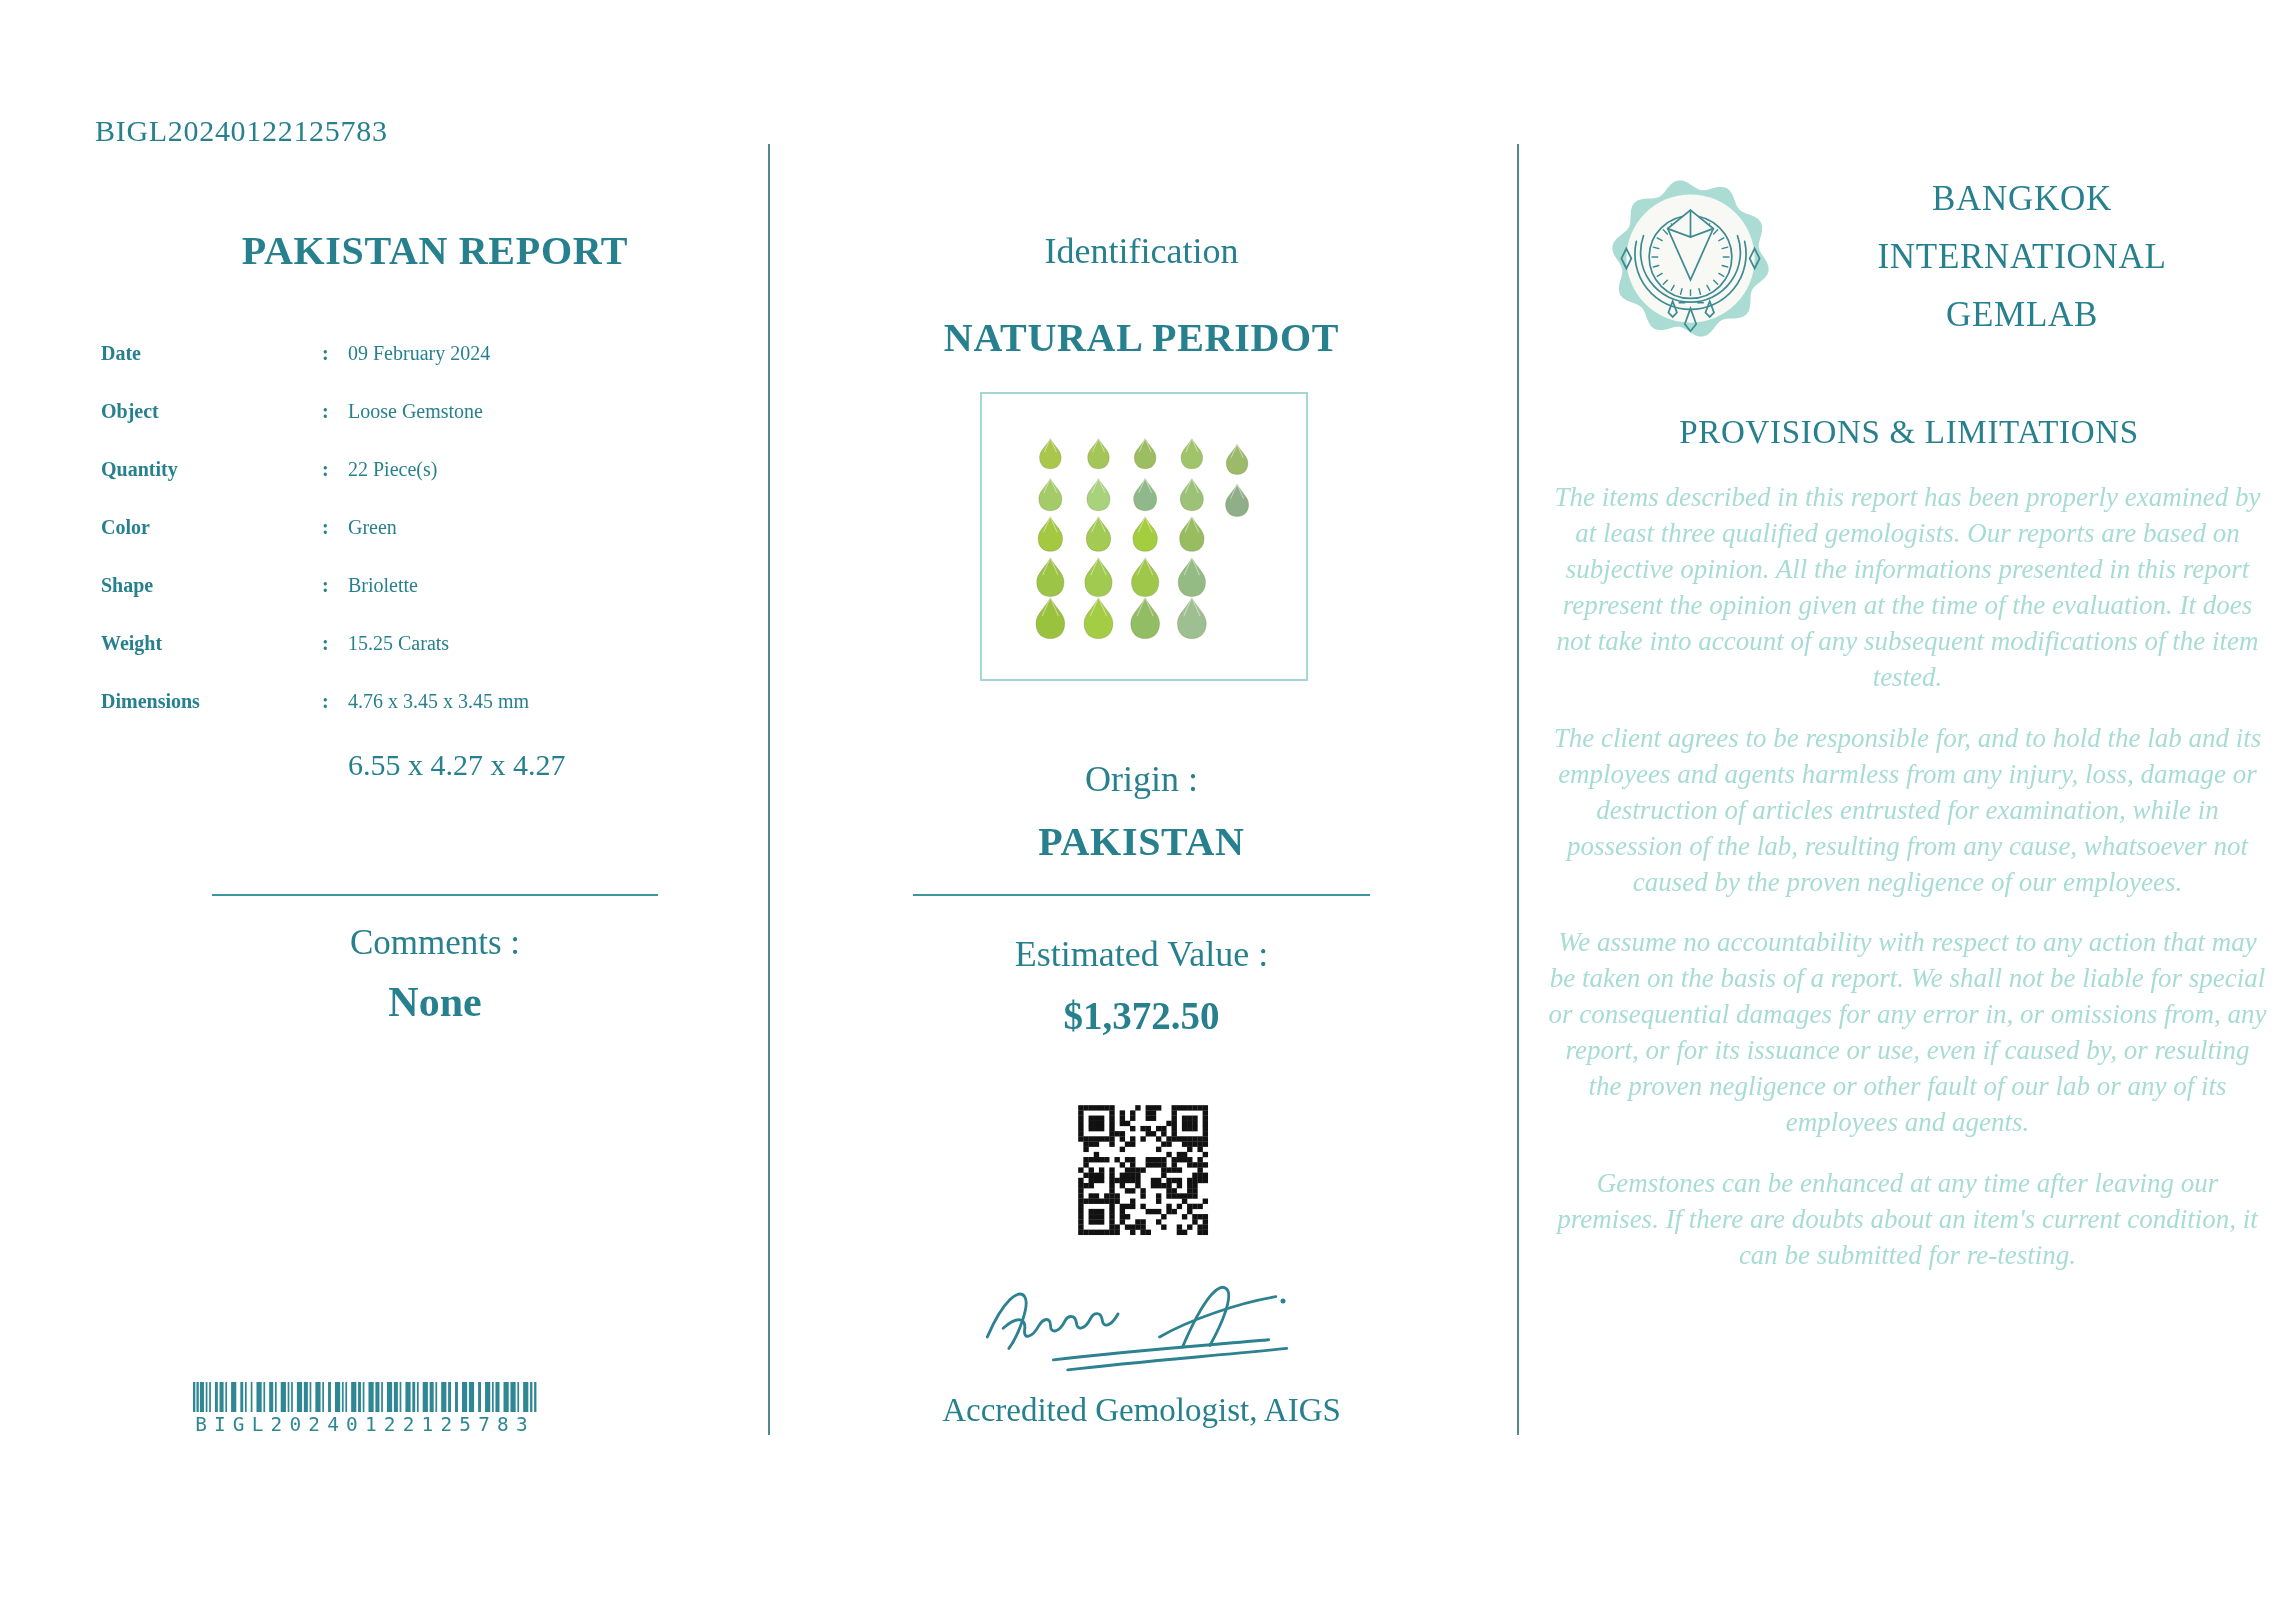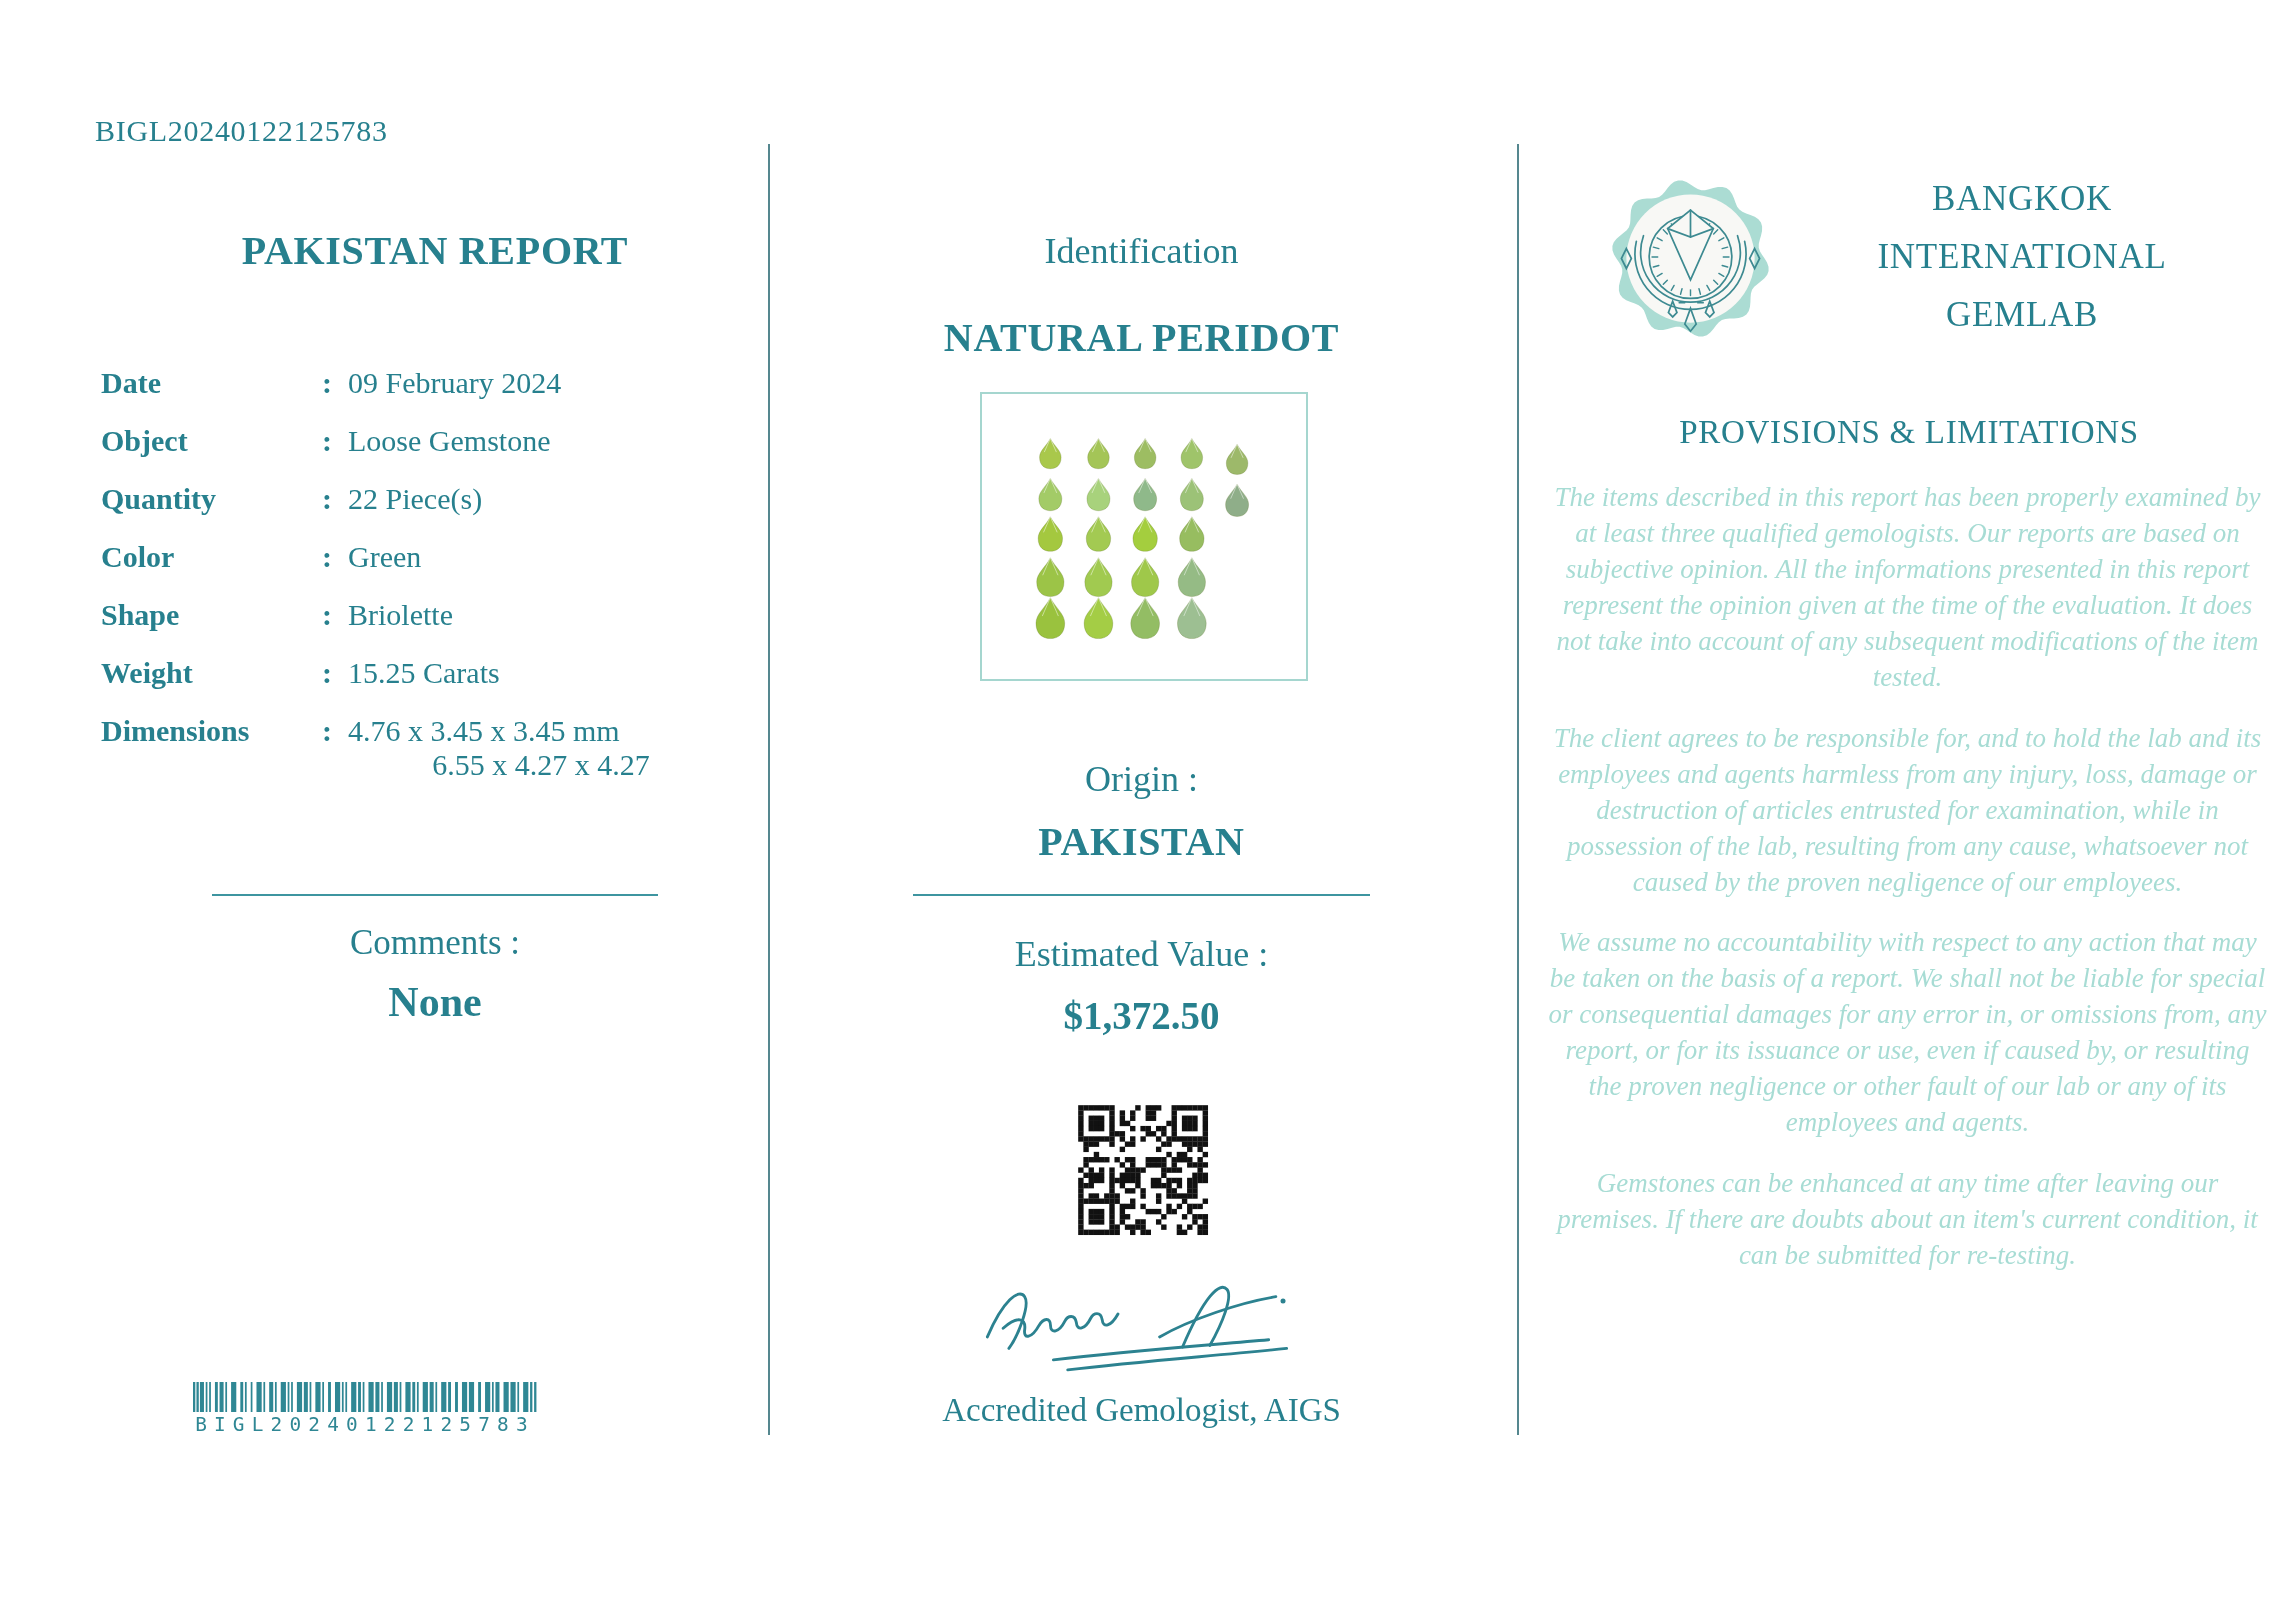--- a/index.html
+++ b/index.html
@@ -13,25 +13,25 @@
   }
   .abs{position:absolute;}
   .center{text-align:center;}
   .cert-number{left:95px;top:114px;font-size:30px;letter-spacing:0.7px;}
   .v-divider{width:2.2px;top:144px;height:1291px;background:var(--divider,#55878f);}
   .h-rule{height:2.2px;background:var(--rule,#3e95a0);}
 
   
   .report-title{left:169px;width:532px;top:227px;font-size:40px;font-weight:bold;letter-spacing:0.7px;}
   .fields{left:101px;top:342px;width:633px;}
-  .field-row{display:flex;height:58px;align-items:flex-end;font-size:30px;}
+  .field-row{display:flex;height:58px;align-items:flex-start;font-size:20px;}
   .field-label{width:221px;font-weight:bold;}
   .field-colon{width:26px;font-weight:bold;}
   .field-value{flex:1;}
-  .field-cont{margin-left:247px;font-size:30px;height:58px;text-align:center;}
+  .field-cont{margin-left:247px;font-size:30px;height:58px;}
   .comments-label{left:169px;width:532px;top:923px;font-size:35px;font-weight:normal;}
   .comments-value{left:169px;width:532px;top:978px;font-size:42px;font-weight:bold;}
   .barcode-wrap{left:193px;top:1382px;width:344px;}
   .barcode-text{width:344px;font-family:"DejaVu Sans Mono","Liberation Mono",monospace;
     font-size:19.4px;letter-spacing:7.2px;color:var(--barcode,#2f8794);text-align:center;margin-top:-1.4px;}
 
   
   .mid{left:805px;width:673px;}
   .ident-label{top:230px;font-size:36px;}
   .ident-value{top:314px;font-size:40px;font-weight:bold;letter-spacing:0.7px;}

